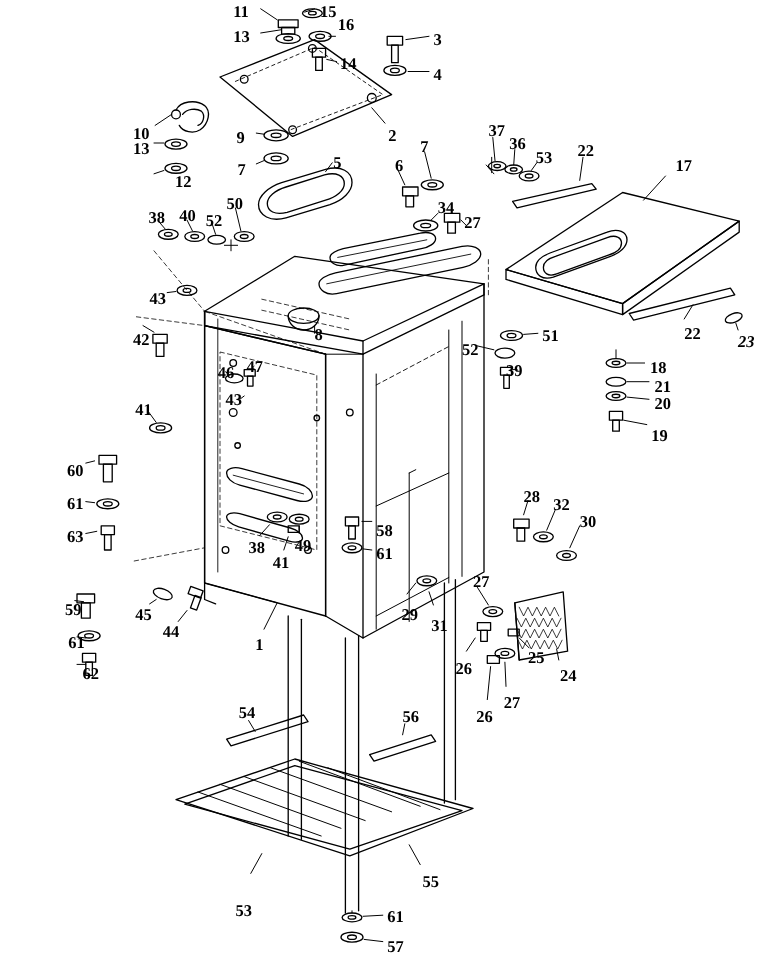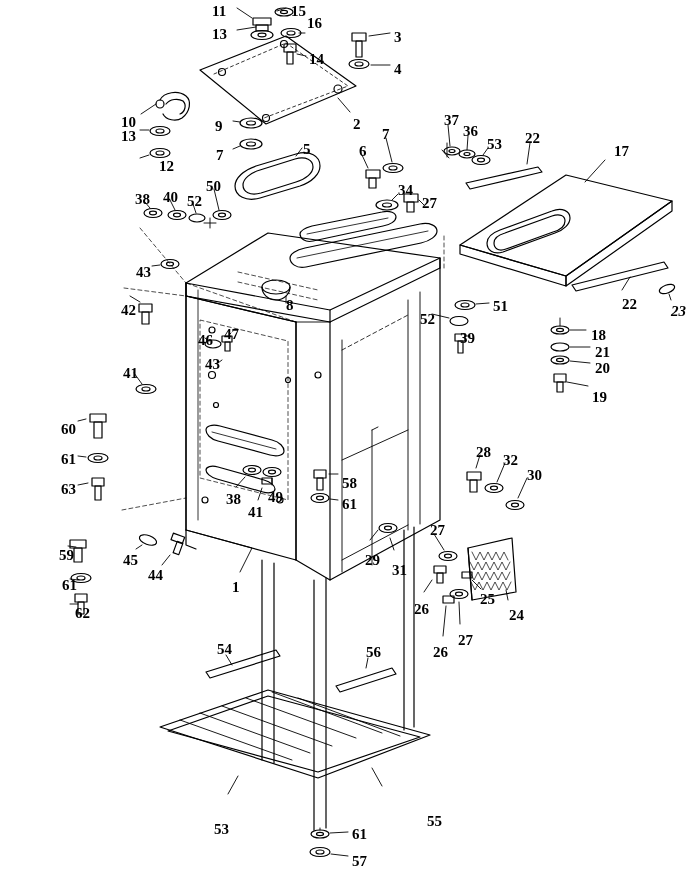--- a/index.html
+++ b/index.html
@@ -439,18 +439,18 @@
       <div class="callout" style="left: 232px; top: 580px;">1</div>
       <div class="callout" style="left: 61px; top: 606px; margin-left: 14px;">62</div>
       <div class="callout" style="left: 414px; top: 602px;">26</div>
       <div class="callout" style="left: 480px; top: 592px;">25</div>
       <div class="callout" style="left: 509px; top: 608px;">24</div>
       <div class="callout" style="left: 458px; top: 633px;">27</div>
       <div class="callout" style="left: 433px; top: 645px;">26</div>
       <div class="callout" style="left: 217px; top: 642px;">54</div>
       <div class="callout" style="left: 366px; top: 645px;">56</div>
       <div class="callout" style="left: 214px; top: 802px; margin-top: 20px;">53</div>
-      <div class="callout" style="left: 384px; top: 814px; margin-left: 43px;">55</div>
+      <div class="callout" style="left: 384px; top: 795px;">55</div>
       <div class="callout" style="left: 352px; top: 827px;">61</div>
       <div class="callout" style="left: 352px; top: 854px;">57</div>
     </div>
 
 </div>
 
 </body></html>

